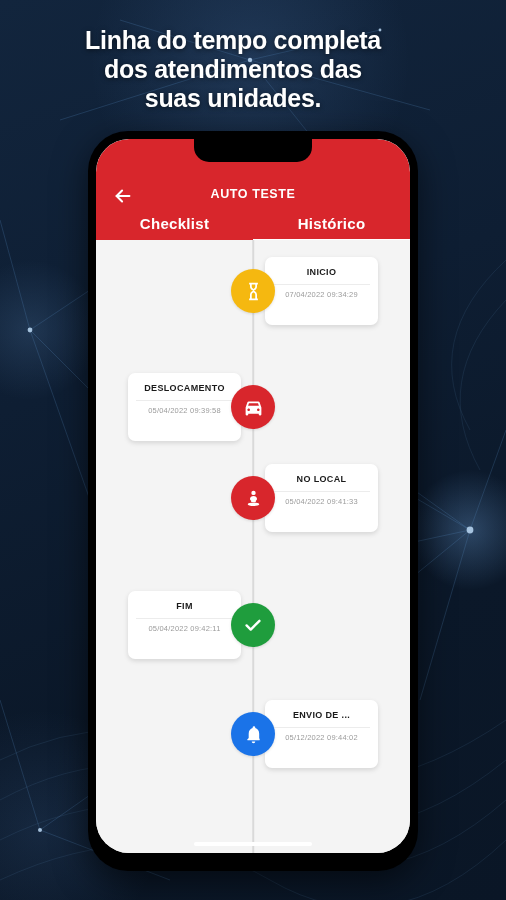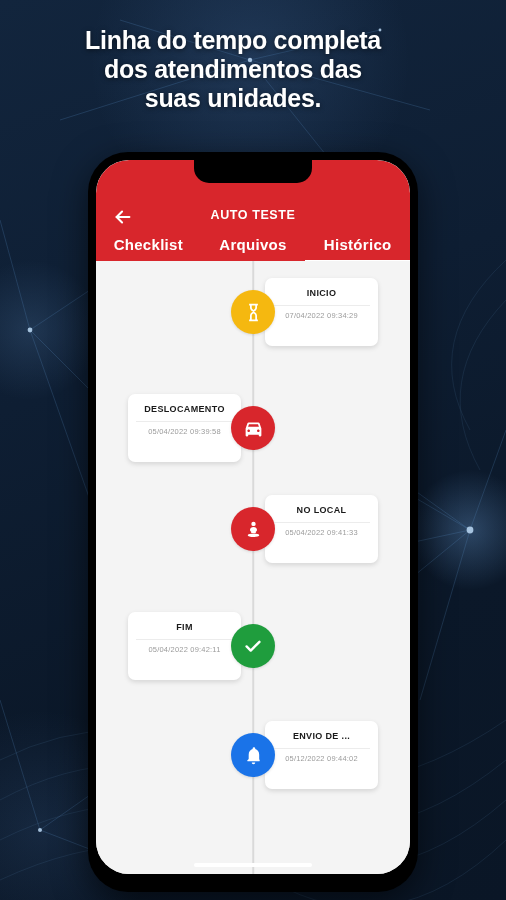--- a/index.html
+++ b/index.html
@@ -55,21 +55,20 @@
   #phone {
     position: absolute;
     left: 88px;
     top: 131px;
     width: 330px;
     height: 740px;
     background: #000000;
     border-radius: 40px;
     box-shadow: 0 10px 34px rgba(0,0,0,0.55);
     z-index: 6;
-    margin-top: 21px;
   }
   #screen {
     position: absolute;
     left: 8px;
     top: 8px;
     width: 314px;
     height: 714px;
     border-radius: 33px;
     overflow: hidden;
     background: #f2f2f2;
@@ -286,21 +285,20 @@
             <svg viewBox="0 0 24 24" width="22" height="22" fill="none" stroke="#ffffff" stroke-width="2.2" stroke-linecap="round" stroke-linejoin="round">
               <path d="M19 12H5"></path>
                 <path d="M11 18l-6-6 6-6"></path>
             </svg>
           </span>
           <div class="app-title">AUTO TESTE</div>
         </div>
 
         <div class="tabs">
           <div class="tab">Checklist</div>
-          <div class="tab">Arquivos</div>
           <div class="tab active">Histórico</div>
         </div>
       </div>
 
       <div class="timeline">
         <div class="axis"></div>
 
         <div class="tl-row" style="top:22px;">
           <div class="node" style="background:#f5b810;">
             <svg viewBox="0 0 24 24" width="21" height="21" fill="#ffffff">
@@ -320,21 +318,21 @@
               <path d="M18.92 6.01C18.72 5.42 18.16 5 17.5 5h-11c-.66 0-1.21.42-1.42 1.01L3 12v8c0 .55.45 1 1 1h1c.55 0 1-.45 1-1v-1h12v1c0 .55.45 1 1 1h1c.55 0 1-.45 1-1v-8l-2.08-5.99zM6.85 7h10.3l1.04 3H5.81l1.04-3zM6.5 16c-.83 0-1.5-.67-1.5-1.5S5.67 13 6.5 13s1.5.67 1.5 1.5S7.33 16 6.5 16zm11 0c-.83 0-1.5-.67-1.5-1.5s.67-1.5 1.5-1.5 1.5.67 1.5 1.5-.67 1.5-1.5 1.5z"></path>
             </svg>
           </div>
           <div class="card left">
             <div class="card-title">DESLOCAMENTO</div>
             <div class="card-sep"></div>
             <div class="card-time">05/04/2022 09:39:58</div>
           </div>
         </div>
 
-        <div class="tl-row" style="top:239px;">
+        <div class="tl-row" style="top:229px;">
           <div class="node" style="background:#d8262c;">
             <svg viewBox="0 0 24 24" width="21" height="21" fill="#ffffff">
               <circle cx="12" cy="5.6" r="2.5"></circle>
               <path d="M12 9c-2.2 0-4 1.5-4 3.4 0 1 .6 1.9 1.5 2.4l-.3 1.2h5.6l-.3-1.2c.9-.5 1.5-1.4 1.5-2.4C16 10.5 14.2 9 12 9z"></path>
               <ellipse cx="12" cy="18.6" rx="6.6" ry="2.1"></ellipse>
             </svg>
           </div>
           <div class="card right">
             <div class="card-title">NO LOCAL</div>
             <div class="card-sep"></div>

